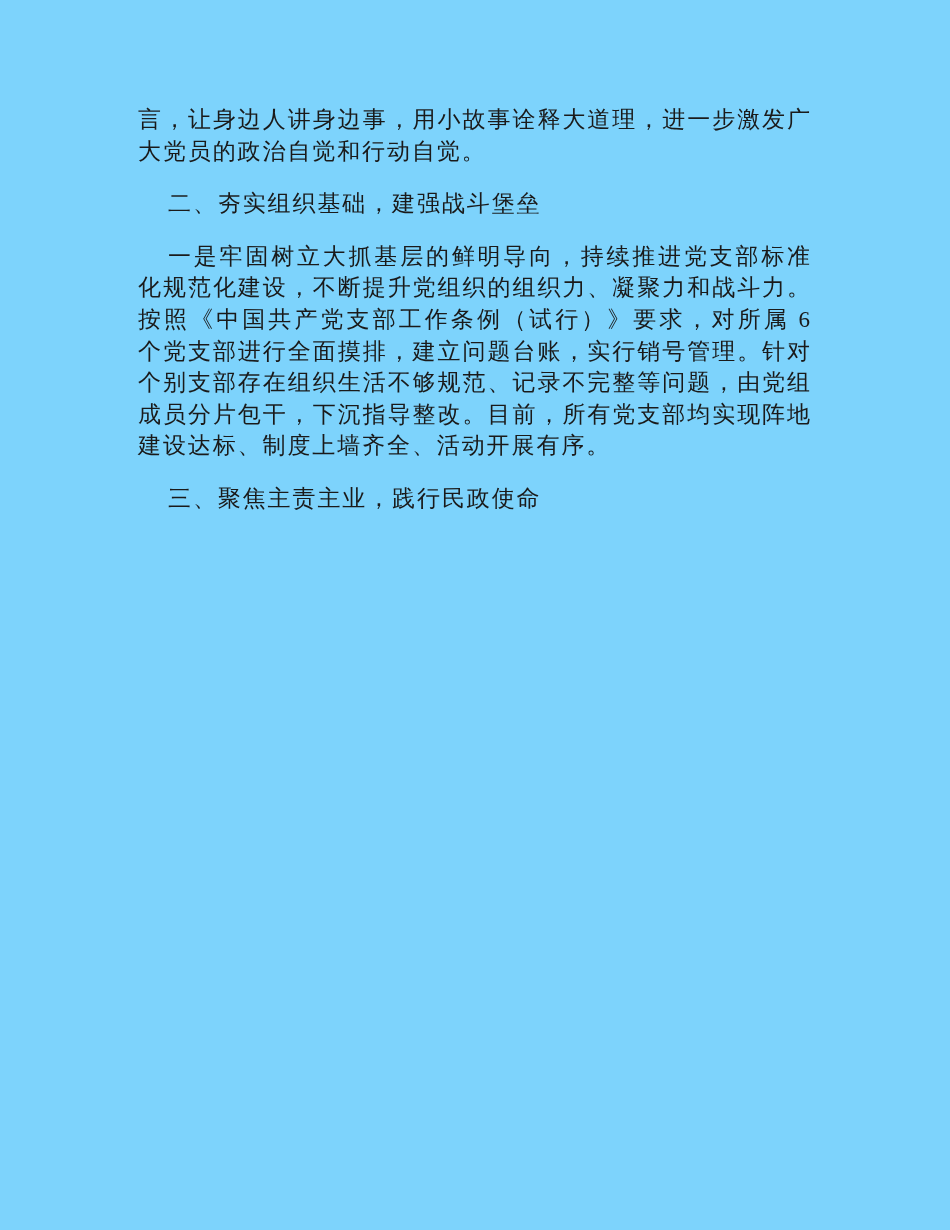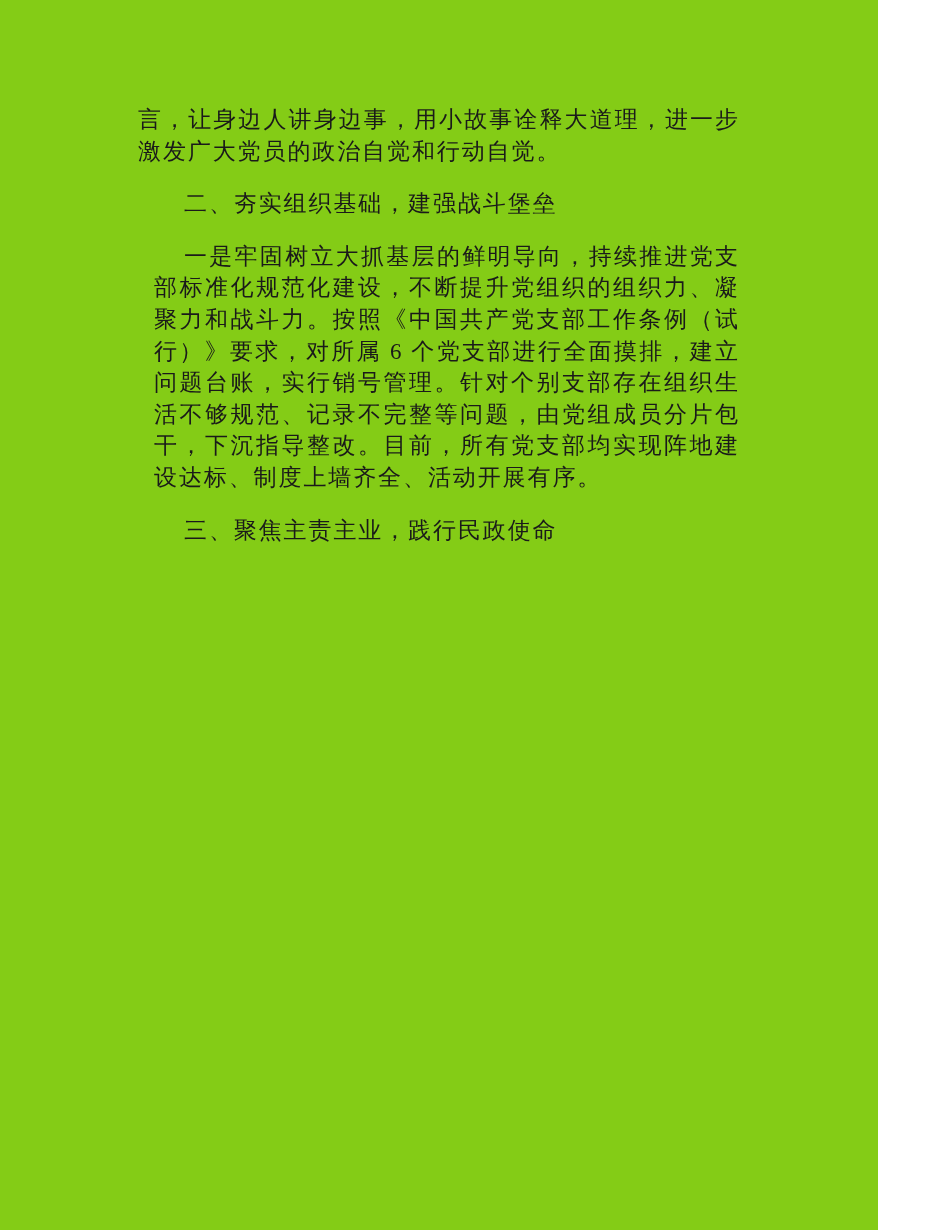--- a/index.html
+++ b/index.html
@@ -8,42 +8,41 @@
     background: #ffffff;
   }
   body {
     width: 950px;
     height: 1230px;
     overflow: hidden;
     font-family: "Liberation Serif", "DejaVu Serif", serif;
   }
   .page {
     box-sizing: border-box;
-    width: 878px;
+    width: 950px;
     height: 1230px;
     padding: 104px 138px 18px 138px;
-    background: #84cc16;
+    background: #7dd3fc;
     color: #1a1a1a;
     overflow: hidden;
   }
   .para {
     margin: 21px 0;
     font-size: 23px;
     line-height: 31.6px;
     letter-spacing: 1.9px;
     text-align: justify;
     text-justify: inter-character;
     word-break: break-all;
   }
   .para:first-child {
     margin-top: 0;
   }
   .indent {
     text-indent: 30px;
-    margin-left: 16px;
   }
 </style>
 </head>
 <body>
 
 <div class="page">
   <p class="para">言，让身边人讲身边事，用小故事诠释大道理，进一步激发广大党员的政治自觉和行动自觉。</p>
   <p class="para indent">二、夯实组织基础，建强战斗堡垒</p>
   <p class="para indent">一是牢固树立大抓基层的鲜明导向，持续推进党支部标准化规范化建设，不断提升党组织的组织力、凝聚力和战斗力。按照《中国共产党支部工作条例（试行）》要求，对所属 6 个党支部进行全面摸排，建立问题台账，实行销号管理。针对个别支部存在组织生活不够规范、记录不完整等问题，由党组成员分片包干，下沉指导整改。目前，所有党支部均实现阵地建设达标、制度上墙齐全、活动开展有序。</p>
   <p class="para indent">三、聚焦主责主业，践行民政使命</p>

